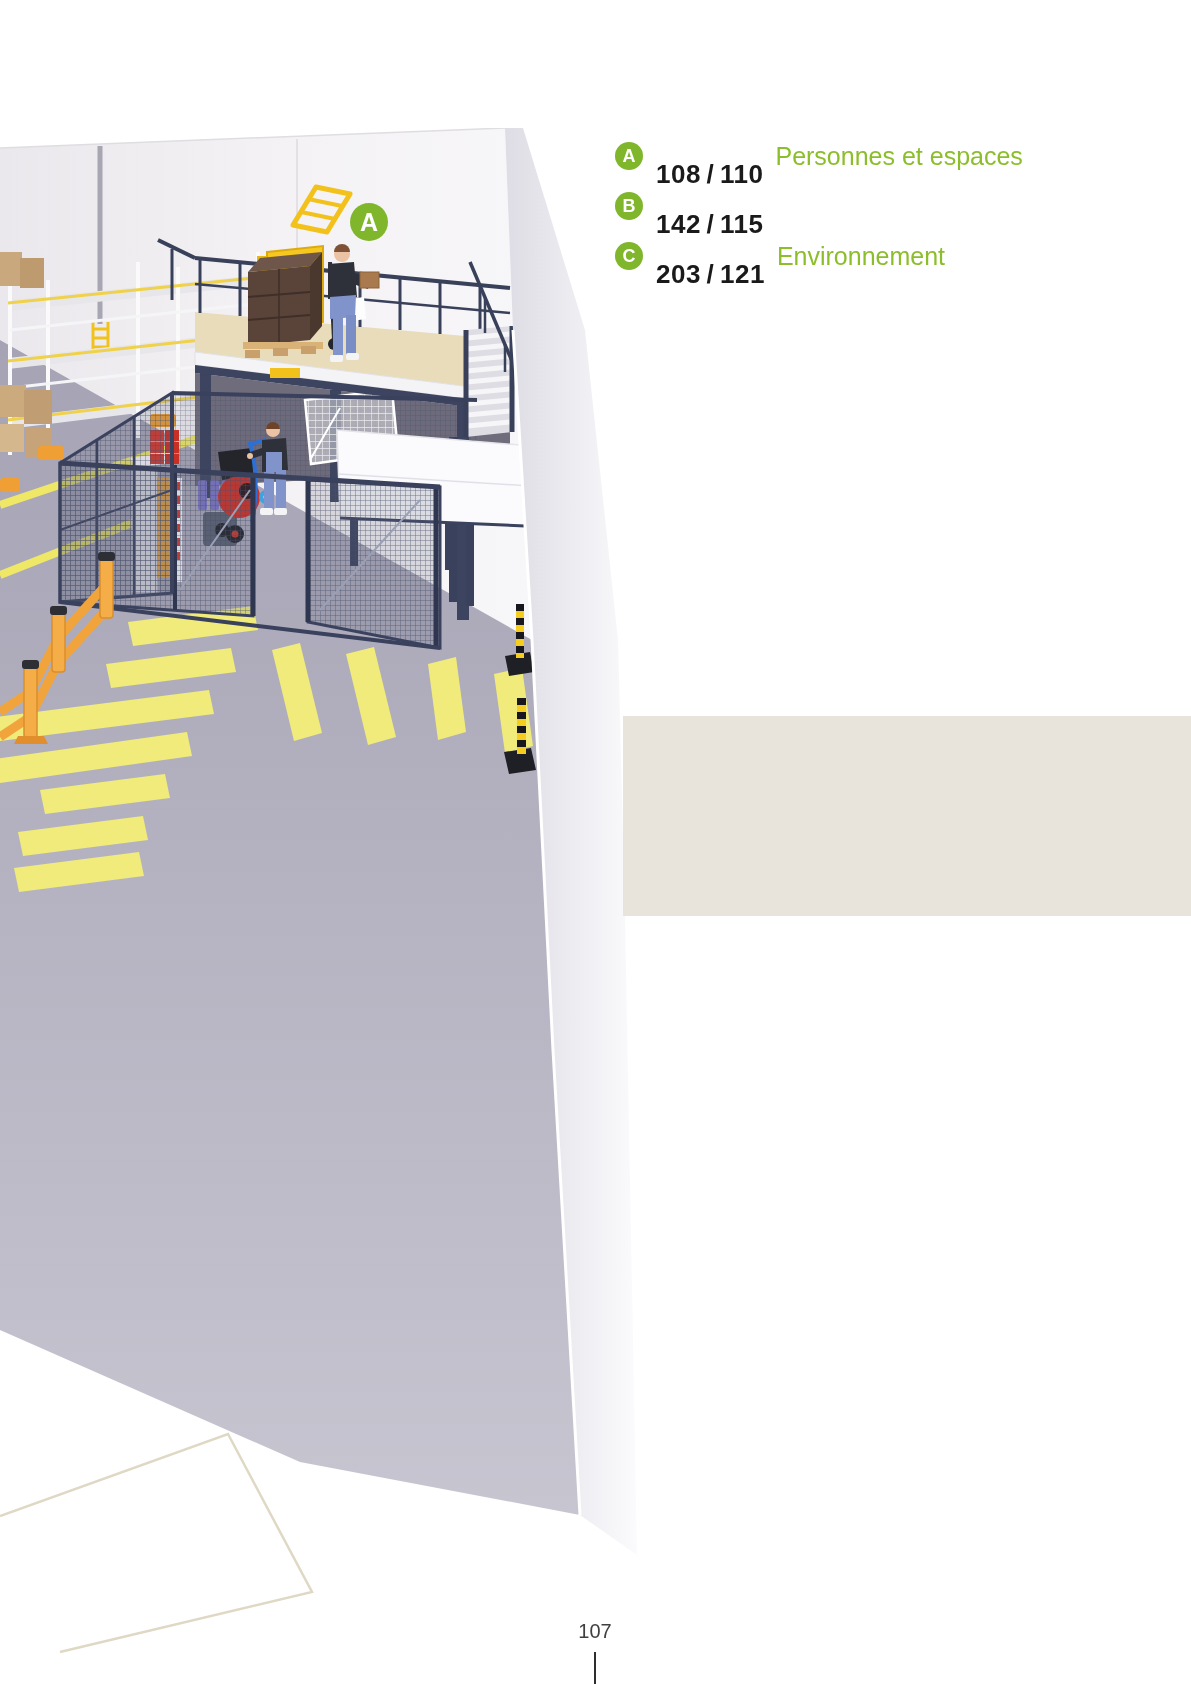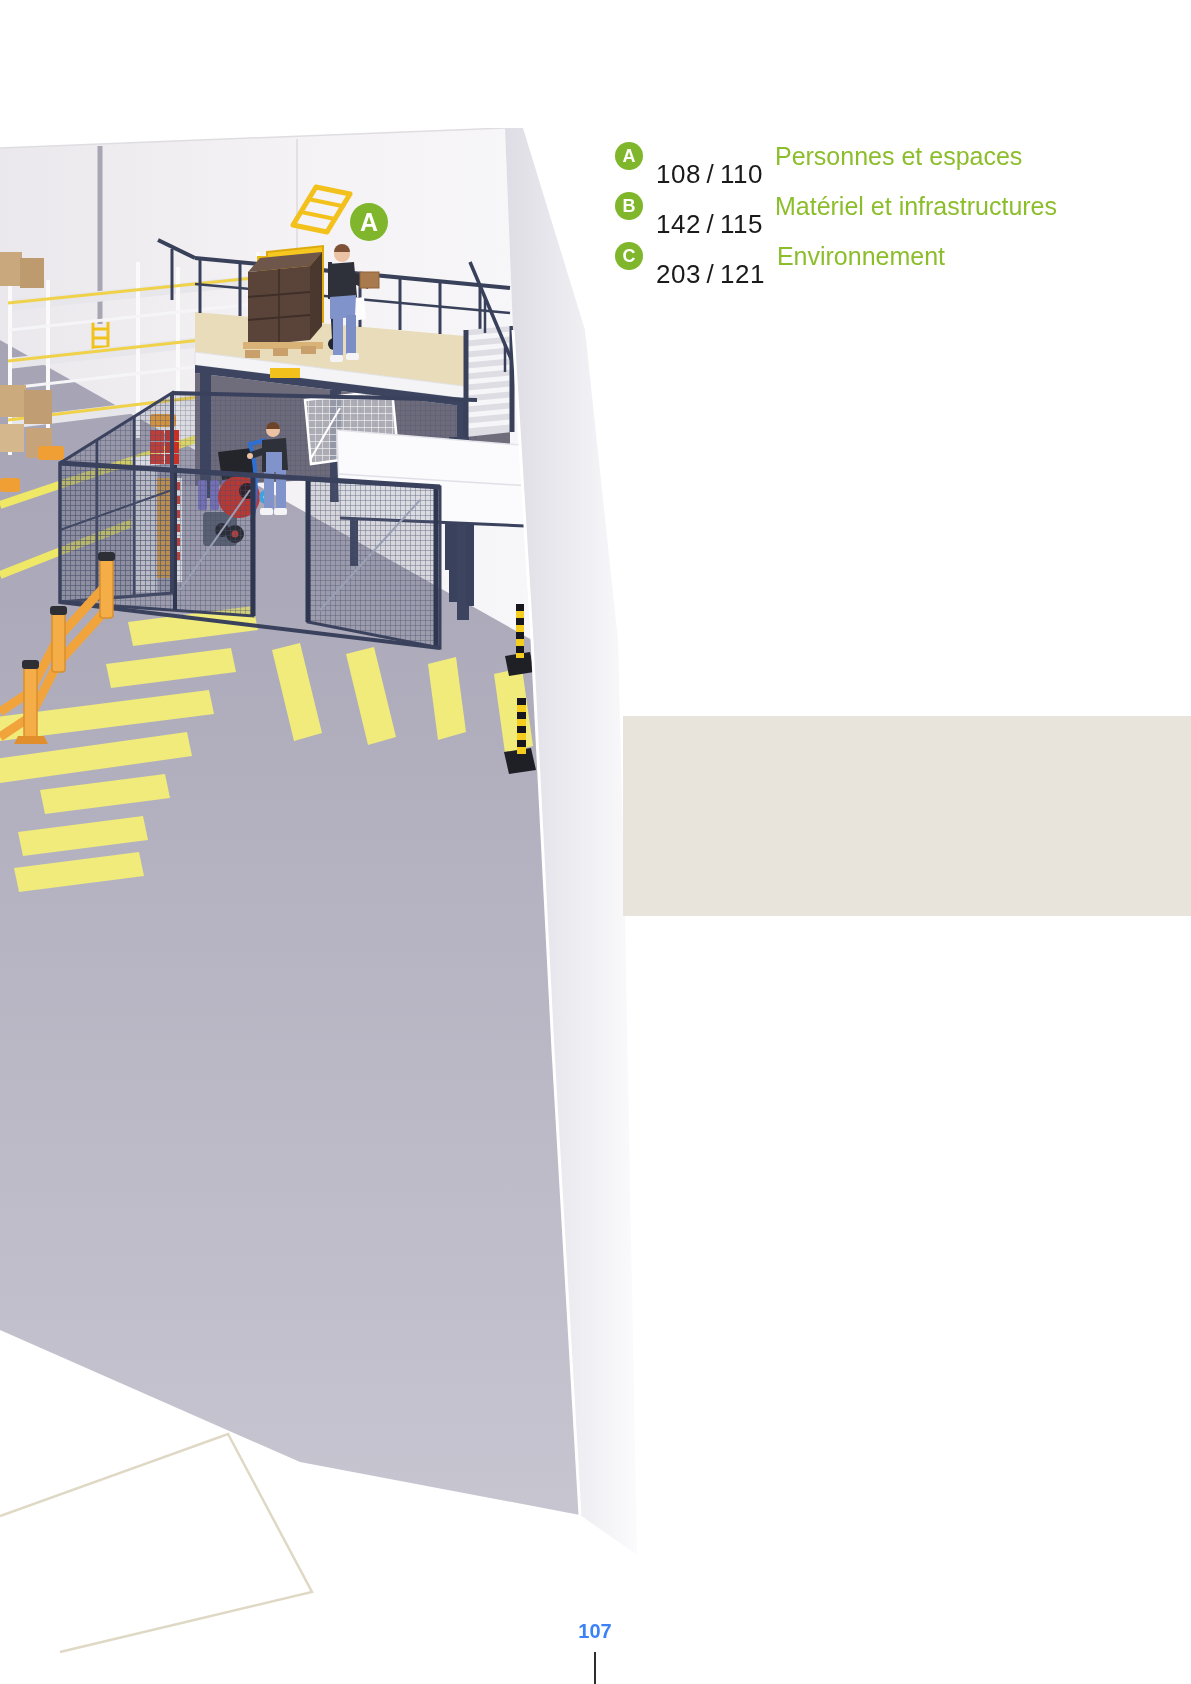--- a/index.html
+++ b/index.html
@@ -14,29 +14,29 @@
   }
   .legend{position:absolute;left:615px;top:131px;display:flex;flex-direction:column;}
   .legend-row{display:flex;align-items:center;height:50px;}
   .legend-badge{
     width:28px;height:28px;border-radius:50%;
     background:var(--badge-green,#7FB62B);
     color:#ffffff;font-size:18px;font-weight:700;line-height:28px;text-align:center;
     flex:0 0 28px;margin-right:13px;
   }
   .legend-pages{
-    font-size:26px;font-weight:400;color:var(--text-black,#1A1A1A);
+    font-size:26px;font-weight:700;color:var(--text-black,#1A1A1A);
     min-width:97px;margin-right:12px;letter-spacing:.5px;white-space:nowrap;margin-top:36px;
   }
   .legend-label{
     font-size:25px;font-weight:400;color:var(--accent-green,#8CBE2B);white-space:nowrap;
   }
   .footer-number{
     position:absolute;left:560px;top:1620px;width:70px;text-align:center;
-    font-size:20px;font-weight:700;color:#3b82f6;
+    font-size:20px;font-weight:400;color:#404040;
   }
   .footer-rule{
     position:absolute;left:594px;top:1652px;width:2px;height:32px;background:#2E2E2E;
   }
 </style>
 </head>
 <body>
 
 <div class="page">
 
@@ -380,21 +380,20 @@
 
   <div class="legend">
     <div class="legend-row">
       <span class="legend-badge">A</span>
       <span class="legend-pages">108 / 110</span>
       <span class="legend-label">Personnes et espaces</span>
     </div>
     <div class="legend-row">
       <span class="legend-badge">B</span>
       <span class="legend-pages">142 / 115</span>
-      <span class="legend-label">Matériel et infrastructures</span>
     </div>
     <div class="legend-row">
       <span class="legend-badge">C</span>
       <span class="legend-pages">203 / 121</span>
       <span class="legend-label">Environnement</span>
     </div>
   </div>
 
   <div class="footer-number">107</div>
   <div class="footer-rule"></div>

